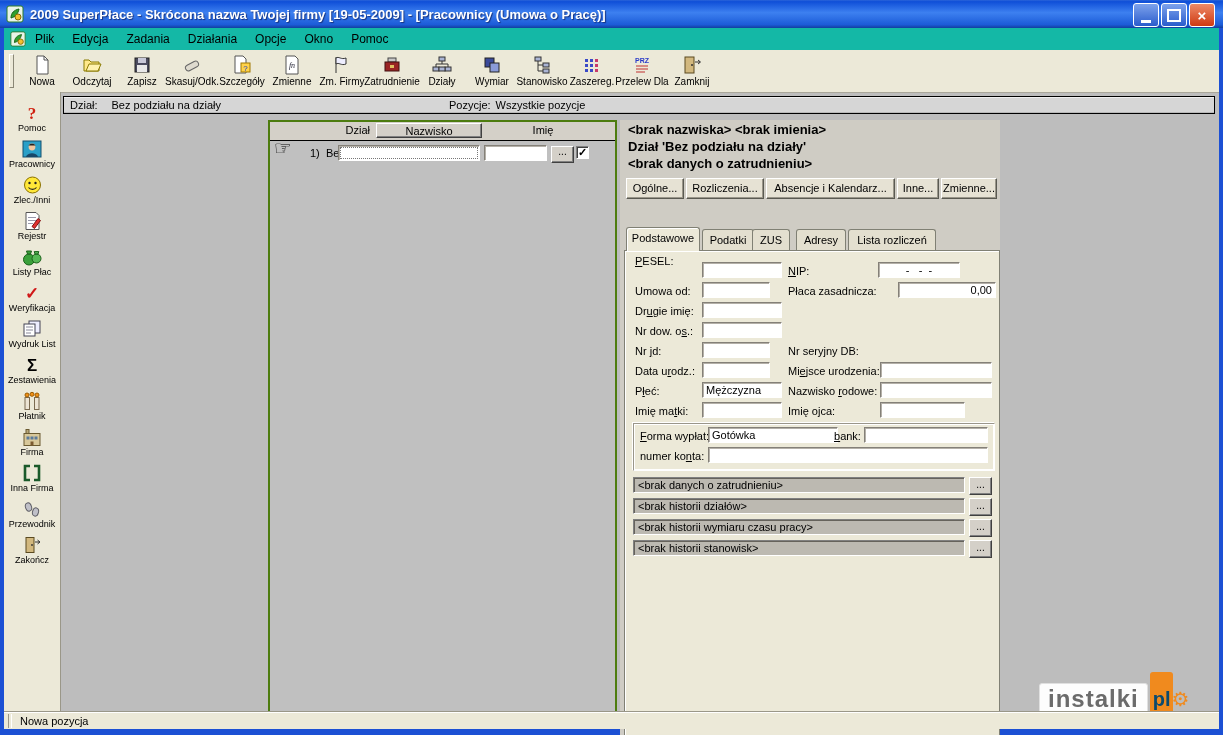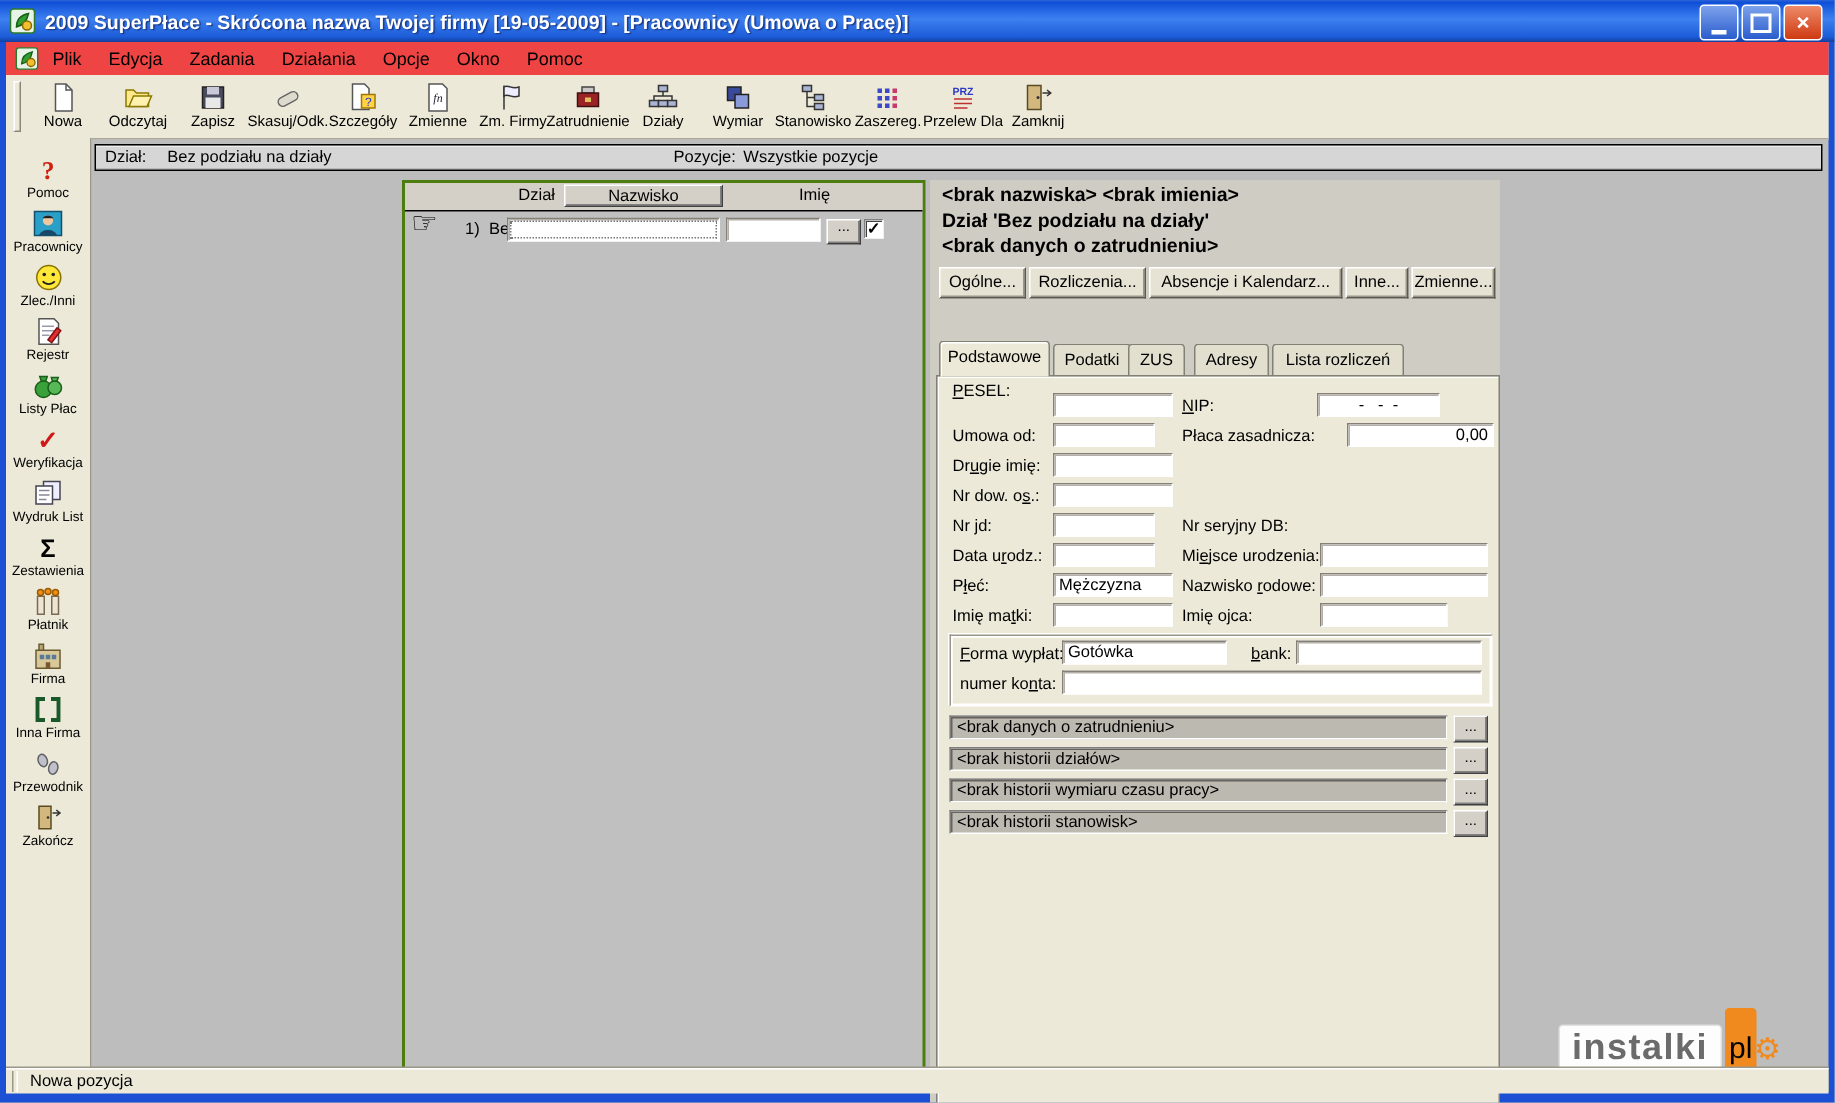--- a/index.html
+++ b/index.html
@@ -17,21 +17,21 @@
   .winbtn{width:24px;height:22px;border:1px solid #fff;border-radius:3px;
     background:linear-gradient(180deg,#7da2ec 0%,#3identif 100%);
     background:linear-gradient(180deg,#7da2ec 0%,#2a5ccc 100%);
     display:flex;align-items:center;justify-content:center;color:#fff;font-weight:bold;}
   .winbtn.close{background:linear-gradient(180deg,#ee8a68 0%,#ce3a12 100%);}
   .glyph-min{width:10px;height:3px;background:#fff;margin-top:12px;}
   .glyph-max{width:10px;height:9px;border:2px solid #fff;}
   .glyph-close{font-size:15px;line-height:1;}
   
   #content{left:4px;top:28px;width:1215px;height:700px;background:#bdbdbd;}
-  #menubar{left:0;top:0;width:1215px;height:22px;background:#ef4444;display:flex;align-items:center;}
+  #menubar{left:0;top:0;width:1215px;height:22px;background:#14b8a6;display:flex;align-items:center;}
   #menubar .menuitem{font-size:12px;padding:3px 9px;color:#000;}
   #toolbar{left:0;top:22px;width:1215px;height:42px;background:#ece9d8;
     border-bottom:1px solid #aaa79a;display:flex;align-items:stretch;}
   .toolgrip{width:3px;height:32px;margin:4px 3px 0 5px;border:1px solid;border-color:#fff #8a8776 #8a8776 #fff;}
   .toolbtn{width:50px;display:flex;flex-direction:column;align-items:center;justify-content:center;gap:1px;}
   .toolbtn .ticon{width:22px;height:20px;}
   .toolbtn .tlabel{font-size:10px;white-space:nowrap;}
   
   #sidebar{left:0;top:64px;width:57px;height:620px;background:#ece9d8;
     border-right:1px solid #9a9788;display:flex;flex-direction:column;align-items:center;padding-top:8px;box-sizing:border-box;}
@@ -86,21 +86,21 @@
     box-shadow:inset 1px 1px 0 #66635c;font-size:11px;line-height:15px;padding-left:4px;box-sizing:border-box;}
   
   #statusbar{left:0;top:684px;width:1215px;height:16px;background:#ece9d8;
     border-top:1px solid #fff;box-shadow:0 -1px 0 #9a9788;font-size:11px;display:flex;align-items:center;}
   #statusbar .stext{margin-left:8px;}
   #statusbar .sdiv{width:2px;height:14px;border-left:1px solid #9a9788;border-right:1px solid #fff;margin-left:4px;}
   
   #watermark{right:12px;top:654px;width:168px;height:34px;display:flex;align-items:center;}
   #watermark .wbox{background:#fdfdfd;border:1px solid #e0e0e0;border-radius:3px;padding:1px 8px;
     font-size:24px;font-weight:bold;color:#6b6b6b;letter-spacing:1px;}
-  #watermark .wpl{color:#000000;background:#f08a1e;border-radius:3px;font-size:20px;font-weight:normal;
+  #watermark .wpl{color:#0c4a6e;background:#f08a1e;border-radius:3px;font-size:20px;font-weight:bold;
     padding:16px 3px;margin-left:2px;display:flex;align-items:center;}
   #watermark .wgear{color:#f08a1e;font-size:20px;margin-left:-2px;font-family:"DejaVu Sans",sans-serif;}
 </style>
 </head>
 <body>
 
 <div id="titlebar" class="abs">
   <svg class="appicon" viewBox="0 0 18 18">
     <rect x="1" y="1" width="16" height="16" rx="2" fill="#e8f4e8" stroke="#2a7a2a"></rect>
     <path d="M5 13c0-5 3-8 8-9-1 5-4 8-8 9z" fill="#2fa02f" stroke="#176017"></path>
@@ -430,21 +430,21 @@
       <span class="abs flabel" style="left:163px;top:94px;">Nr seryjny DB:</span>
       <span class="abs flabel" style="left:163px;top:114px;">Mi<u>e</u>jsce urodzenia:</span>
       <input class="abs inp" style="left: 255px; top: 111px; width: 112px;" value="">
       <span class="abs flabel" style="left:163px;top:134px;">Nazwisko <u>r</u>odowe:</span>
       <input class="abs inp" style="left: 255px; top: 131px; width: 112px;" value="">
       <span class="abs flabel" style="left:163px;top:154px;">Imię ojca:</span>
       <input class="abs inp" style="left: 255px; top: 151px; width: 85px;" value="">
 
       <div class="abs groupbox" style="left:8px;top:172px;width:360px;height:46px;">
         <span class="abs flabel" style="left:6px;top:6px;"><u>F</u>orma wypłat:</span>
-        <input class="abs inp" style="left: 74px; top: 3px; width: 110px;" value="Gotówka">
+        <input class="abs inp" style="left: 74px; top: 3px; width: 130px;" value="Gotówka">
         <span class="abs flabel" style="left:200px;top:6px;"><u>b</u>ank:</span>
         <input class="abs inp" style="left: 230px; top: 3px; width: 124px;" value="">
         <span class="abs flabel" style="left:6px;top:26px;">numer ko<u>n</u>ta:</span>
         <input class="abs inp" style="left: 74px; top: 23px; width: 280px;" value="">
       </div>
 
       <span class="abs histbar" style="left:8px;top:226px;width:332px;height:16px;">&lt;brak danych o zatrudnieniu&gt;</span>
       <span class="abs dotsbtn" style="left:344px;top:226px;width:21px;height:16px;line-height:13px;">...</span>
       <span class="abs histbar" style="left:8px;top:247px;width:332px;height:16px;">&lt;brak historii działów&gt;</span>
       <span class="abs dotsbtn" style="left:344px;top:247px;width:21px;height:16px;line-height:13px;">...</span>

